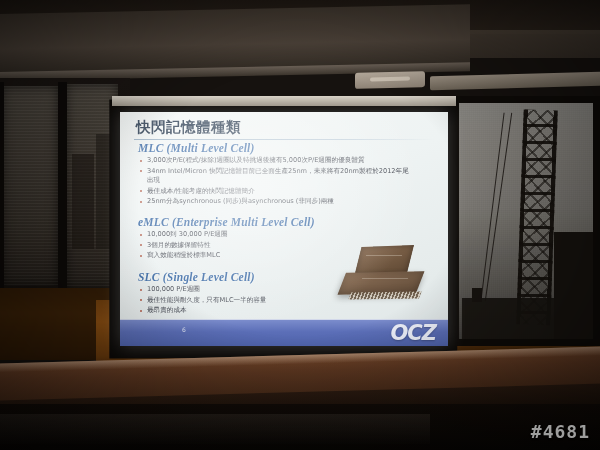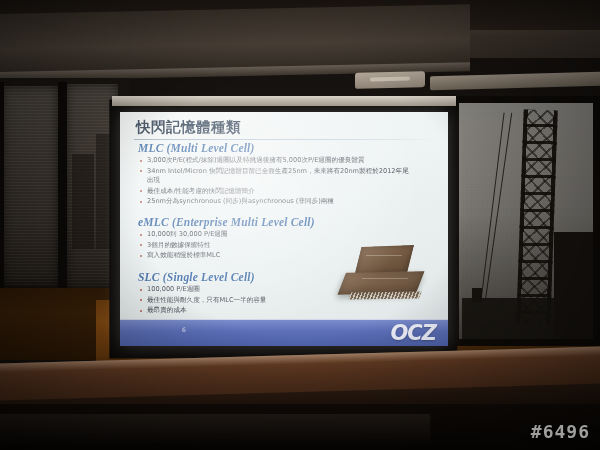--- a/index.html
+++ b/index.html
@@ -247,14 +247,14 @@
     </div>
   </div>
 
   <div class="table-top"></div>
   <div class="table-hi"></div>
   <div class="table-front"></div>
   <div class="foreground"></div>
   <div class="fg-glass"></div>
 
   <div class="vignette"></div>
-  <div class="watermark">#6496</div>
+  <div class="watermark">#4681</div>
 </div>
 
 </body></html>

